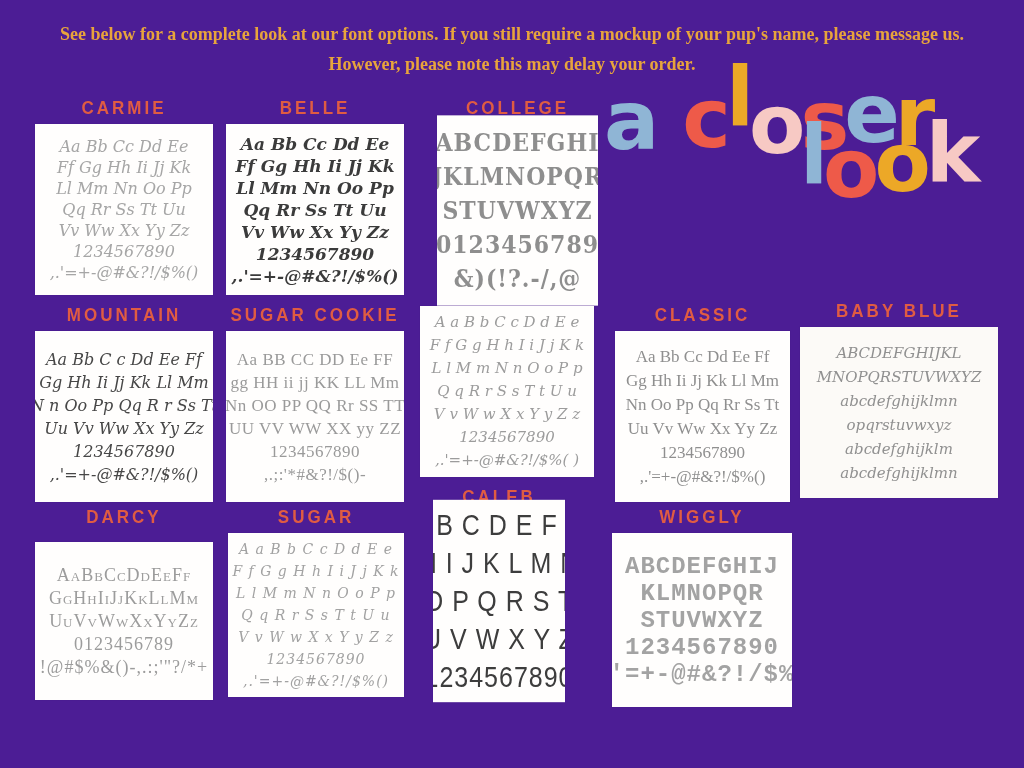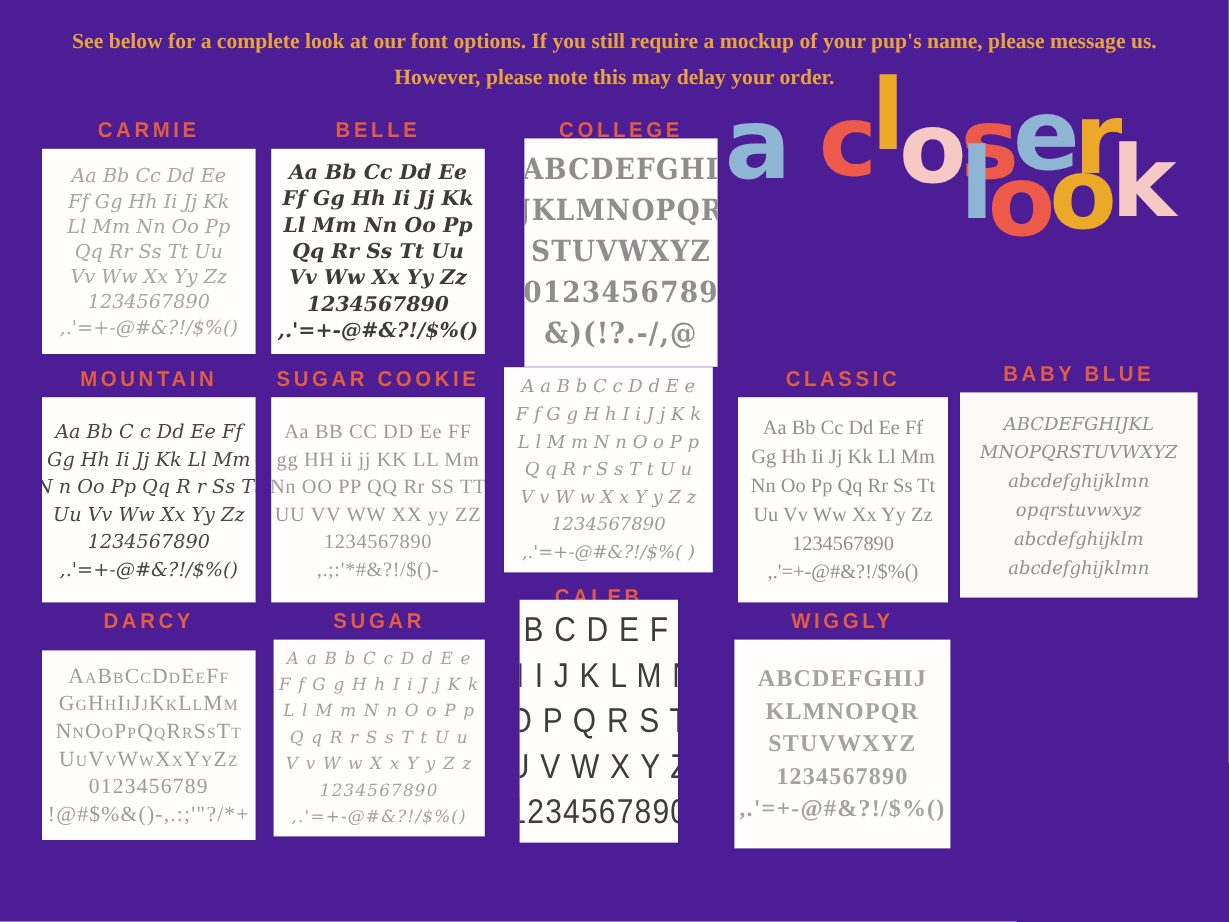--- a/index.html
+++ b/index.html
@@ -68,21 +68,21 @@
   .f-classic{font-family:"Liberation Serif",serif;font-size:17px;line-height:24px;
              color:#8f8f8f;}
   .f-babyblue{font-family:"DejaVu Serif",serif;font-style:italic;font-size:15px;
               line-height:24px;color:#909090;}
   .f-darcy{font-family:"Liberation Serif",serif;font-variant:small-caps;font-size:18px;
            line-height:23px;color:#9c9c9c;letter-spacing:1px;}
   .f-dreams{font-family:"DejaVu Serif",serif;font-style:italic;font-size:14px;
             line-height:22px;color:#a2a2a2;letter-spacing:1px;}
   .f-caleb{font-family:"Liberation Sans",sans-serif;font-size:25px;line-height:33px;
            color:#3d3d3d;letter-spacing:1px;transform:scaleY(1.15);}
-  .f-wiggly{font-family:Liberation Serif, serif;font-weight:bold;font-size:20px;
+  .f-wiggly{font-family:Liberation Mono, monospace;font-weight:bold;font-size:24px;
             line-height:27px;color:#a3a3a3;letter-spacing:1px;}
 </style>
 </head>
 <body>
 
 <div class="page">
 
   <div class="header">See below for a complete look at our font options. If you still require a mockup of your pup's name, please message us. However, please note this may delay your order.</div>
 
   <div class="logo">
@@ -198,21 +198,20 @@
       <div>abcdefghijklm</div>
       <div>abcdefghijklmn</div>
     </div>
   </div>
 
   <div class="card-group p-darcy">
     <div class="card-label">DARCY</div>
     <div class="card f-darcy">
       <div>AaBbCcDdEeFf</div>
       <div>GgHhIiJjKkLlMm</div>
-      <div>NnOoPpQqRrSsTt</div>
       <div>UuVvWwXxYyZz</div>
       <div>0123456789</div>
       <div>!@#$%&amp;()-,.:;'"?/*+</div>
     </div>
   </div>
 
   <div class="card-group p-dreams">
     <div class="card-label">SUGAR</div>
     <div class="card f-dreams">
       <div>A a B b C c D d E e</div>

